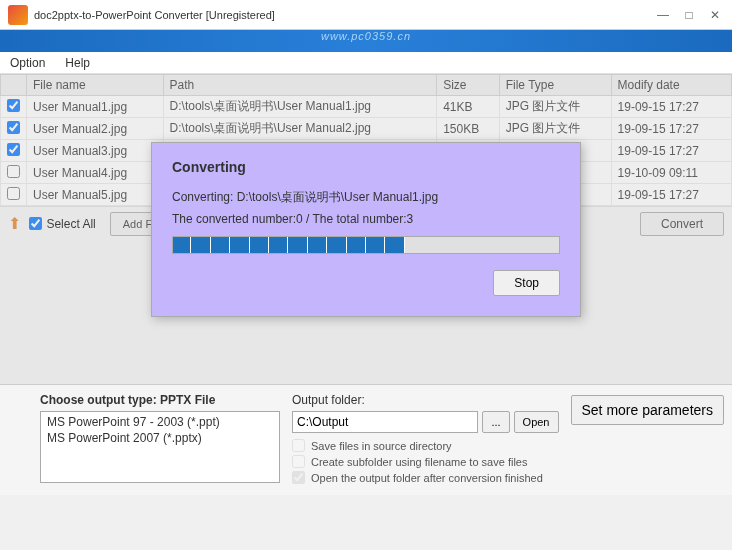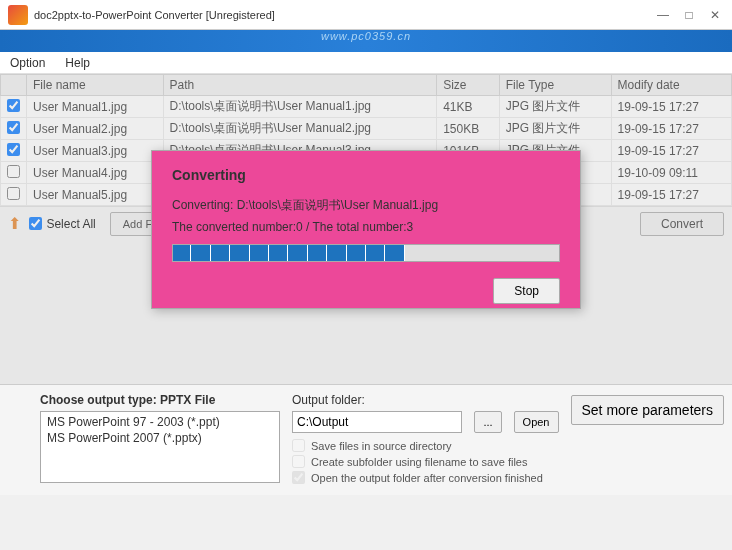--- a/index.html
+++ b/index.html
@@ -200,21 +200,21 @@
       flex: 1;
     }
     .output-folder-label {
       font-size: 12px;
       color: #333;
       margin-bottom: 4px;
     }
     .output-folder-row {
       display: flex;
       align-items: center;
-      gap: 12px;
+      gap: 4px;
       margin-bottom: 6px;
     }
     .folder-input {
       flex: 1;
       height: 22px;
       border: 1px solid #aaa;
       padding: 0 4px;
       font-size: 12px;
       background: #fff;
     }
@@ -257,25 +257,25 @@
     .dialog-overlay {
       position: absolute;
       top: 0; left: 0; right: 0; bottom: 0;
       background: rgba(200,200,200,0.3);
       display: flex;
       align-items: center;
       justify-content: center;
       z-index: 10;
     }
     .dialog-box {
-      background: #ec4899;
+      background: #c4b5fd;
       border: 1px solid #aaa;
       box-shadow: 2px 2px 10px rgba(0,0,0,0.25);
       width: 430px;
-      padding: 16px 20px 4px 20px;
+      padding: 16px 20px 20px 20px;
     }
     .dialog-title {
       font-size: 14px;
       font-weight: bold;
       color: #333;
       margin-bottom: 14px;
     }
     .dialog-text {
       font-size: 12px;
       color: #333;

